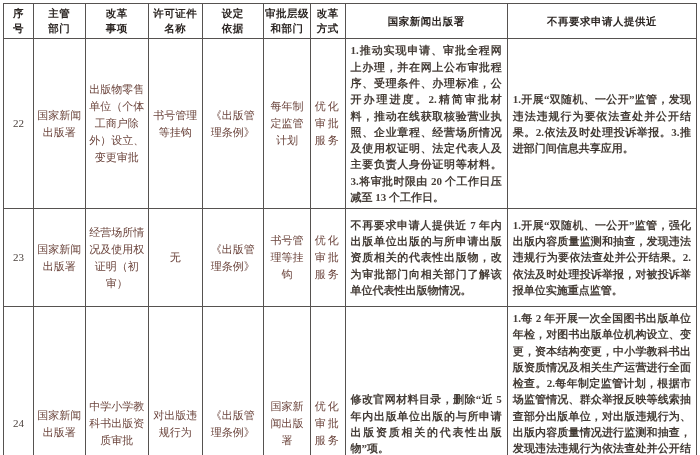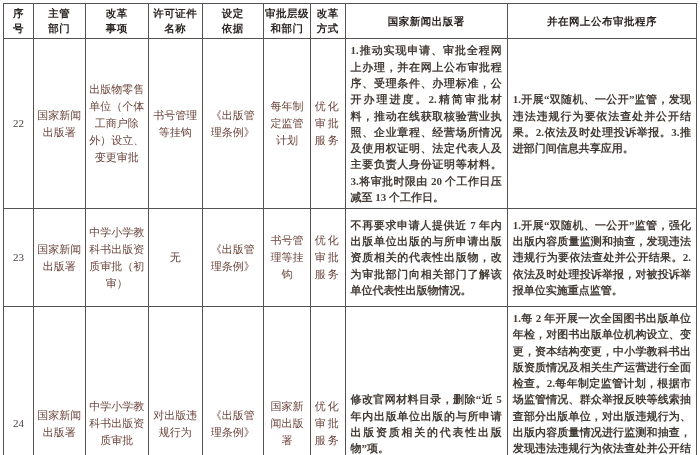--- a/index.html
+++ b/index.html
@@ -96,39 +96,39 @@
 事项</th>
         <th>许可证件
 名称</th>
         <th>设定
 依据</th>
         <th>审批层级
 和部门</th>
         <th>改革
 方式</th>
         <th>国家新闻出版署</th>
-        <th>并在网上公布审批程序</th>
+        <th>不再要求申请人提供近</th>
       </tr>
     </thead>
     <tbody>
       <tr class="row-22">
         <td class="c-center c-seq">22</td>
         <td class="c-center">国家新闻出版署</td>
         <td class="c-center">出版物零售单位（个体工商户除外）设立、变更审批</td>
         <td class="c-center">书号管理等挂钩</td>
         <td class="c-center">《出版管理条例》</td>
         <td class="c-center">每年制定监管计划</td>
         <td class="c-center c-mode">优化审批服务</td>
         <td class="c-long">1.推动实现申请、审批全程网上办理，并在网上公布审批程序、受理条件、办理标准，公开办理进度。2.精简审批材料，推动在线获取核验营业执照、企业章程、经营场所情况及使用权证明、法定代表人及主要负责人身份证明等材料。3.将审批时限由 20 个工作日压减至 13 个工作日。</td>
         <td class="c-long">1.开展“双随机、一公开”监管，发现违法违规行为要依法查处并公开结果。2.依法及时处理投诉举报。3.推进部门间信息共享应用。</td>
       </tr>
       <tr class="row-23">
         <td class="c-center c-seq">23</td>
         <td class="c-center">国家新闻出版署</td>
-        <td class="c-center">中学小学教科书出版资质审批（初审）</td>
+        <td class="c-center">经营场所情况及使用权证明（初审）</td>
         <td class="c-center">无</td>
         <td class="c-center">《出版管理条例》</td>
         <td class="c-center">书号管理等挂钩</td>
         <td class="c-center c-mode">优化审批服务</td>
         <td class="c-long">不再要求申请人提供近 7 年内出版单位出版的与所申请出版资质相关的代表性出版物，改为审批部门向相关部门了解该单位代表性出版物情况。</td>
         <td class="c-long">1.开展“双随机、一公开”监管，强化出版内容质量监测和抽查，发现违法违规行为要依法查处并公开结果。2.依法及时处理投诉举报，对被投诉举报单位实施重点监管。</td>
       </tr>
       <tr class="row-24">
         <td class="c-center c-seq">24</td>
         <td class="c-center">国家新闻出版署</td>

